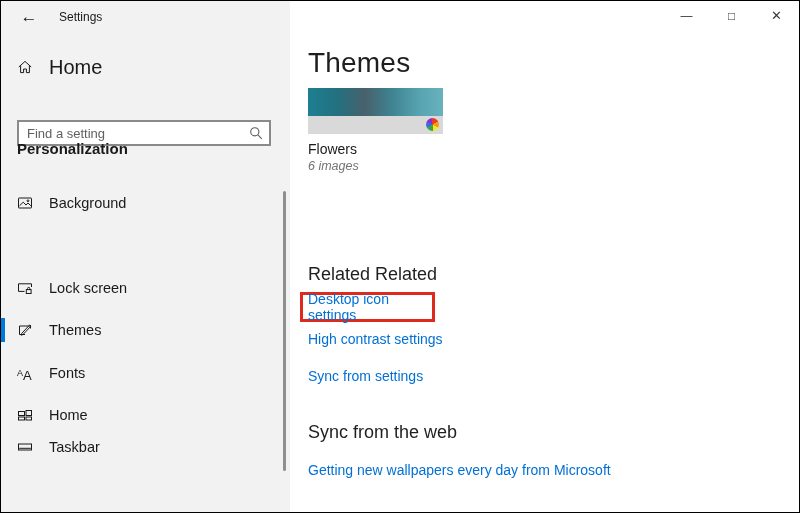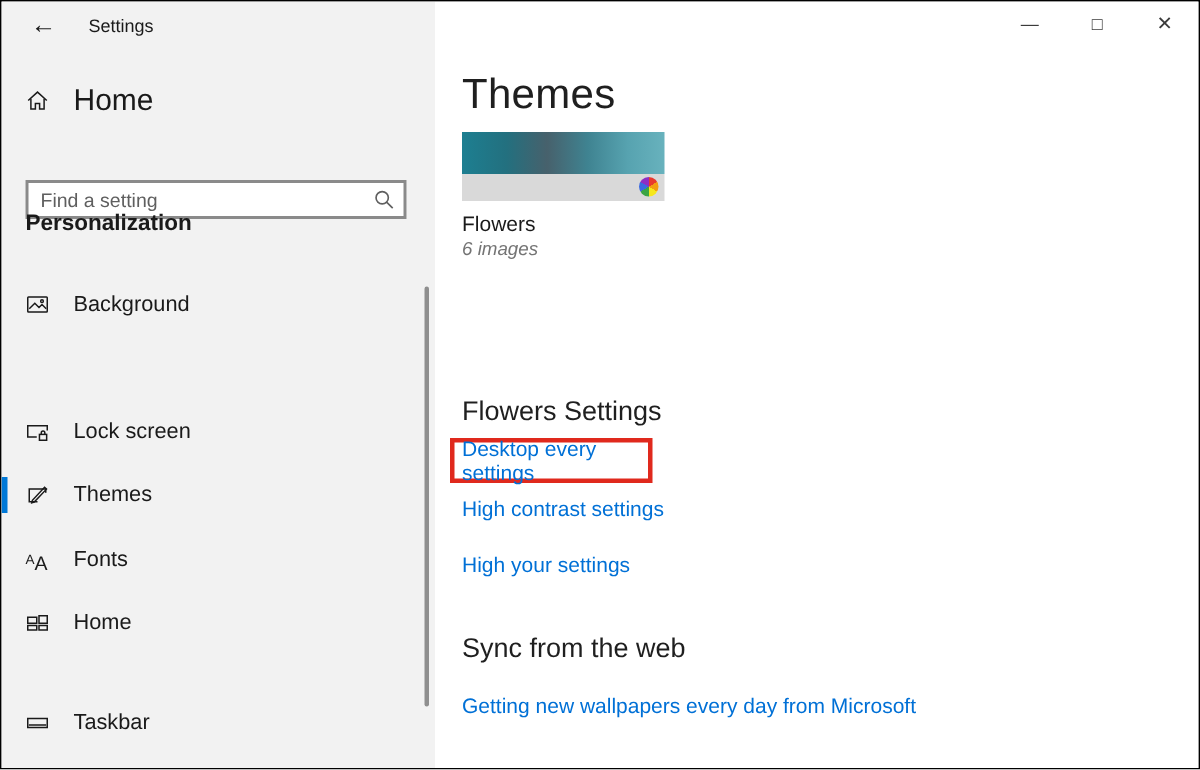--- a/index.html
+++ b/index.html
@@ -48,21 +48,21 @@
     position:absolute; left:0; width:100%; height:42px;
     display:flex; align-items:center; padding-left:16px;
   }
   .nav-item .icon { width:16px; height:16px; flex:0 0 16px; }
   .nav-label { margin-left:16px; font-size:14.5px; color:#1a1a1a; }
   .nav-item.selected::before {
     content:""; position:absolute; left:0; top:9px; width:4px; height:24px;
     background:#0078d7;
   }
   .ni-0{top:181px} .ni-1{top:223px} .ni-2{top:266px} .ni-3{top:308px}
-  .ni-4{top:351px} .ni-5{top:393px} .ni-6{top:460px}
+  .ni-4{top:351px} .ni-5{top:393px} .ni-6{top:425px}
   .fonts-glyph { font-size:13px; color:#1a1a1a; line-height:16px; white-space:nowrap; }
   .fonts-glyph .small-a { font-size:9px; vertical-align:4px; }
   .side-scrollbar {
     position:absolute; left:282px; top:190px; width:3px; height:280px;
     background:#8f8f8f; border-radius:2px;
   }
 
   
   .main {
     position:absolute; left:289px; top:0; right:0; height:100%;
@@ -226,26 +226,26 @@
 
     <div class="theme-thumb">
       <div class="thumb-image"></div>
       <div class="thumb-strip">
         <div class="color-wheel"></div>
       </div>
     </div>
     <div class="theme-name">Flowers</div>
     <div class="theme-count">6 images</div>
 
-    <div class="related-heading">Flowers Settings</div>
+    <div class="related-heading">Related Related</div>
 
     <div class="annotation-box">
-      <a class="link">Desktop every settings</a>
+      <a class="link">Desktop icon settings</a>
     </div>
 
     <a class="link link-2">High contrast settings</a>
-    <a class="link link-3">High your settings</a>
+    <a class="link link-3">Sync from settings</a>
 
     <div class="help-heading">Sync from the web</div>
     <a class="link link-help">Getting new wallpapers every day from Microsoft</a>
 
   </div>
 </div>
 
 </body></html>

